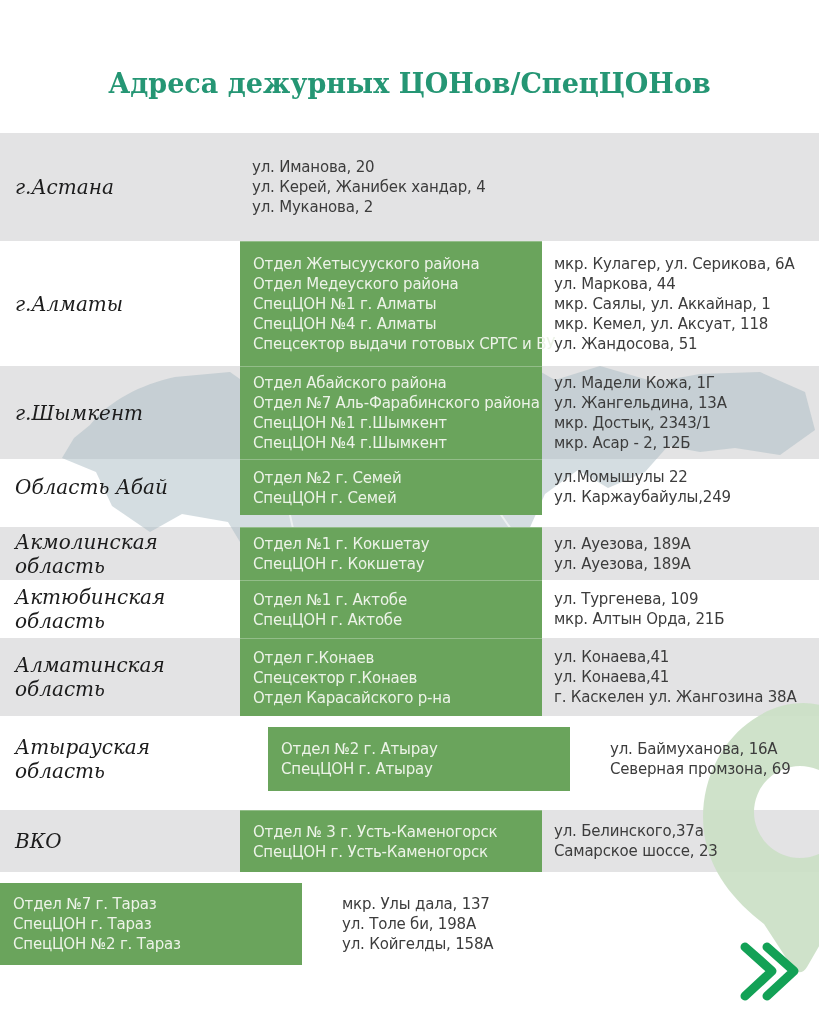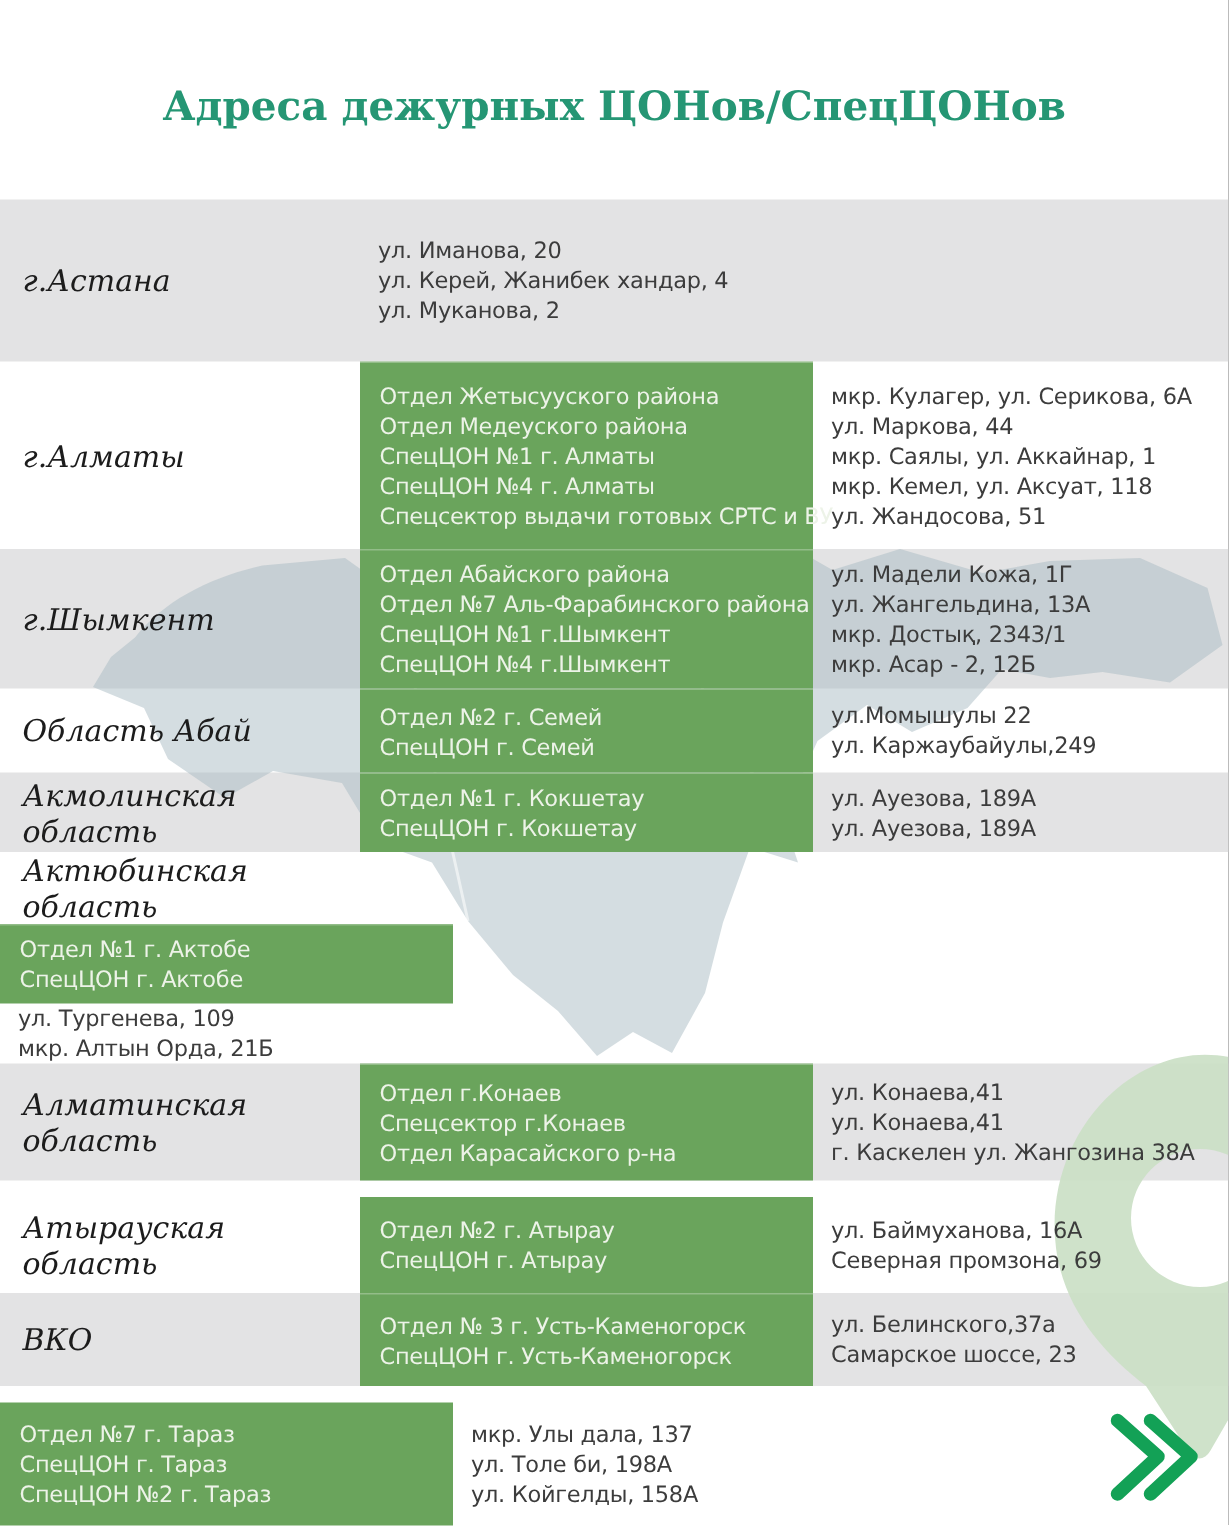--- a/index.html
+++ b/index.html
@@ -18,21 +18,21 @@
     position:relative;
     width:819px;height:1024px;
     margin:0 auto;
     background:#ffffff;
     overflow:hidden;
     font-family:"DejaVu Sans","Liberation Sans",sans-serif;
   }
   .title{
     position:absolute;
     top:52px;left:0;right:0;
-    margin:4px;
+    margin:16px;
     text-align:center;
     font-family:"DejaVu Serif","Liberation Serif",serif;
     font-weight:bold;
     font-size:27px;
     color:var(--title);
     z-index:3;
   }
   .bg{
     position:absolute;
     top:0;left:0;
@@ -43,30 +43,30 @@
   .map-border{stroke:#ffffff;stroke-width:2;fill:none;opacity:.55;}
   .pin-shape{fill:var(--pin);opacity:.92;}
   .chev{stroke:var(--chev);stroke-width:9;fill:none;stroke-linecap:round;stroke-linejoin:round;}
 
   .table{
     position:absolute;
     top:133px;left:0;right:0;
   }
   .row{display:flex;align-items:stretch;}
   .row.shaded{background:var(--band);}
-  .row.gap-before{margin-top:11px;}
+  .row.gap-before{margin-top:11px;gap:28px;}
   .row:nth-child(1){min-height:108px;}
   .row:nth-child(2){min-height:125px;}
   .row:nth-child(3){min-height:88px;}
   .row:nth-child(4){min-height:56px;}
-  .row:nth-child(5){min-height:46px;}
-  .row:nth-child(6){min-height:58px;flex-direction:column;}
+  .row:nth-child(5){min-height:46px;margin-top:12px;}
+  .row:nth-child(6){min-height:58px;}
   .row:nth-child(7){min-height:78px;justify-content:center;}
   .row:nth-child(8){min-height:64px;}
-  .row:nth-child(9){min-height:62px;}
+  .row:nth-child(9){min-height:62px;margin-top:19px;}
   .row:nth-child(10){min-height:82px;}
 
   .cell{position:relative;z-index:2;box-sizing:border-box;}
   .cell-region{
     width:240px;
     display:flex;align-items:center;
     padding-left:15px;
     font-family:"DejaVu Serif","Liberation Serif",serif;
     font-style:italic;
     font-size:20px;

